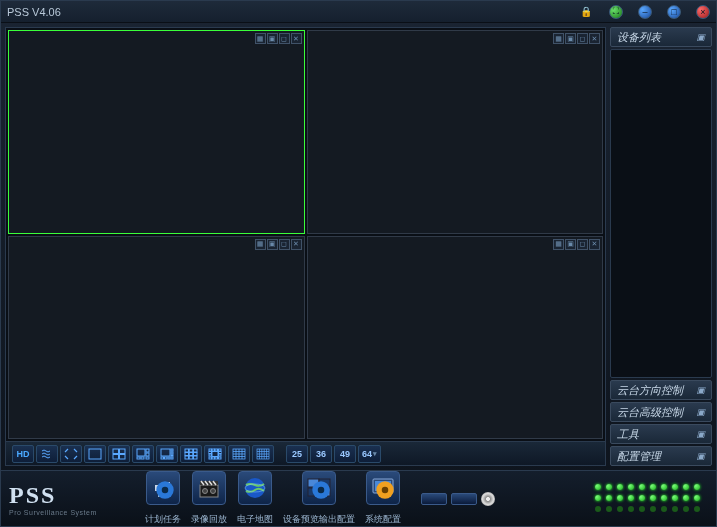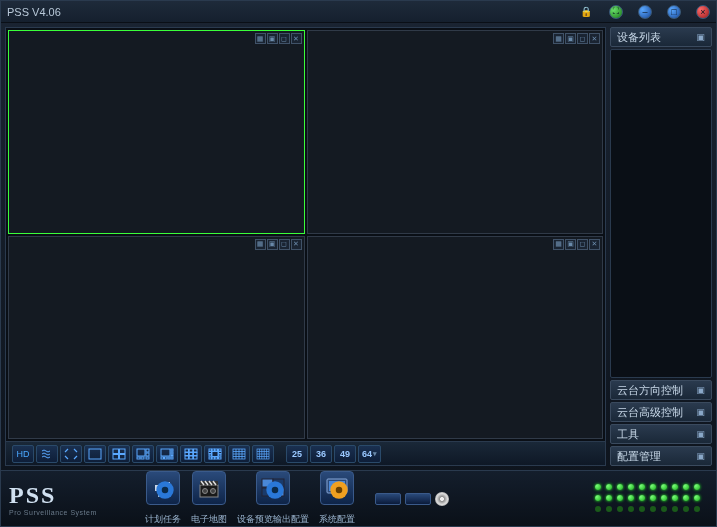--- a/index.html
+++ b/index.html
@@ -20,28 +20,28 @@
   .video-area { flex: 1; background: #0a0f16; border: 1px solid #2a3a4e; display: flex; flex-direction: column; }
   .grid4 { flex: 1; display: grid; grid-template-columns: 1fr 1fr; grid-template-rows: 1fr 1fr; gap: 2px; padding: 2px; }
   .pane { background: #141a22; border: 1px solid #303a48; position: relative; }
   .pane.selected { border-color: #3aff3a; }
   .pane-tools { position: absolute; top: 2px; right: 2px; display: flex; gap: 1px; }
   .pane-tool { width: 11px; height: 11px; border: 1px solid #405268; background: #1a2432; font-size: 7px; color: #6a8aaa; display:flex; align-items:center; justify-content:center; cursor:pointer; }
 
   
   .layout-bar { height: 24px; background: linear-gradient(#1a2838, #0e1826); border-top: 1px solid #2a3a4e; display: flex; align-items: center; padding: 0 6px; gap: 2px; }
   .lbtn { height: 18px; min-width: 22px; border: 1px solid #2a4a6a; background: linear-gradient(#1a3050,#0e1e38); border-radius: 2px; display:flex; align-items:center; justify-content:center; font-size:9px; color:#9ac8ff; cursor:pointer; padding:0 3px;}
-  .lbtn.hd { font-weight:normal; color:#4aa8ff;}
+  .lbtn.hd { font-weight:bold; color:#4aa8ff;}
   .lbtn svg { width:14px; height:12px; }
   .spacer { flex:1; }
   .lbtn.num { font-weight:bold; }
   .lbtn.num .tri { font-size:7px; margin-left:1px; color:#6a8aaa;}
 
   
-  .rightcol { width: 102px; display: flex; flex-direction: column; gap: 2px; }
+  .rightcol { width: 102px; display: flex; flex-direction: column; gap: 2px; font-style: italic; }
   .panel-head { height: 20px; background: linear-gradient(#2a3a4e,#1a2838); border: 1px solid #3a4a5e; font-size: 11px; color: #c8d8e8; display:flex; align-items:center; padding:0 6px; border-radius:2px; cursor:pointer;}
   .panel-head .exp { margin-left:auto; font-size:9px; color:#8aa8c8;}
   .device-tree { flex:1; background:#0a0f16; border:1px solid #2a3a4e; border-radius:2px;}
 
   
   .footer { height: 56px; background: linear-gradient(#141e2c,#0a1018); border-top: 1px solid #2a3a4e; display:flex; align-items:center; padding:17px 8px; gap:6px;}
   .brand { width: 128px; }
   .brand .b1 { font-size: 24px; font-weight: bold; color: #d0e0f0; letter-spacing: 2px; font-family: "Times New Roman", serif;}
   .brand .b2 { font-size: 7px; color: #6a7a8a; letter-spacing: 0.5px;}
   .fbtn { display:flex; flex-direction:column; align-items:center; gap:8px; cursor:pointer; padding:0 2px;}
@@ -283,23 +283,33 @@
     <div class="fbtn">
       <div class="ico">
         <svg viewBox="0 0 26 26">
             <rect x="4" y="10" width="18" height="12" fill="#1a1a1a" stroke="#888"></rect>
             <rect x="4" y="6" width="18" height="4" fill="#333"></rect>
             <path d="M5 6 L8 10 M9 6 L12 10 M13 6 L16 10 M17 6 L20 10" stroke="#ddd" stroke-width="1.5"></path>
             <circle cx="9" cy="16" r="2.5" fill="#444" stroke="#888"></circle>
             <circle cx="17" cy="16" r="2.5" fill="#444" stroke="#888"></circle>
           </svg>
       </div>
+      <span class="lbl">录像回放</span>
+    </div>
+
+    <div class="fbtn">
+      <div class="ico">
+        <svg viewBox="0 0 26 26">
+            <circle cx="13" cy="13" r="10" fill="#1a58c8"></circle>
+            <path d="M4 10 Q8 8 13 10 Q18 12 22 9 M4 16 Q9 18 13 15 Q17 12 22 16" stroke="#6ac86a" stroke-width="2" fill="none"></path>
+            <ellipse cx="13" cy="13" rx="10" ry="4" stroke="#88c8ff" fill="none" stroke-width="0.5"></ellipse>
+          </svg>
+      </div>
       <span class="lbl">电子地图</span>
     </div>
-
 
     <div class="fbtn">
       <div class="ico">
         <svg viewBox="0 0 26 26">
             <rect x="2" y="4" width="11" height="8" fill="#4a88d8" stroke="#223"></rect>
             <rect x="13" y="4" width="11" height="8" fill="#1a3a6a" stroke="#223"></rect>
             <rect x="2" y="13" width="11" height="8" fill="#1a3a6a" stroke="#223"></rect>
             <rect x="13" y="13" width="11" height="8" fill="#4a88d8" stroke="#223"></rect>
           </svg>
         <svg class="gear-overlay" viewBox="0 0 12 12">

